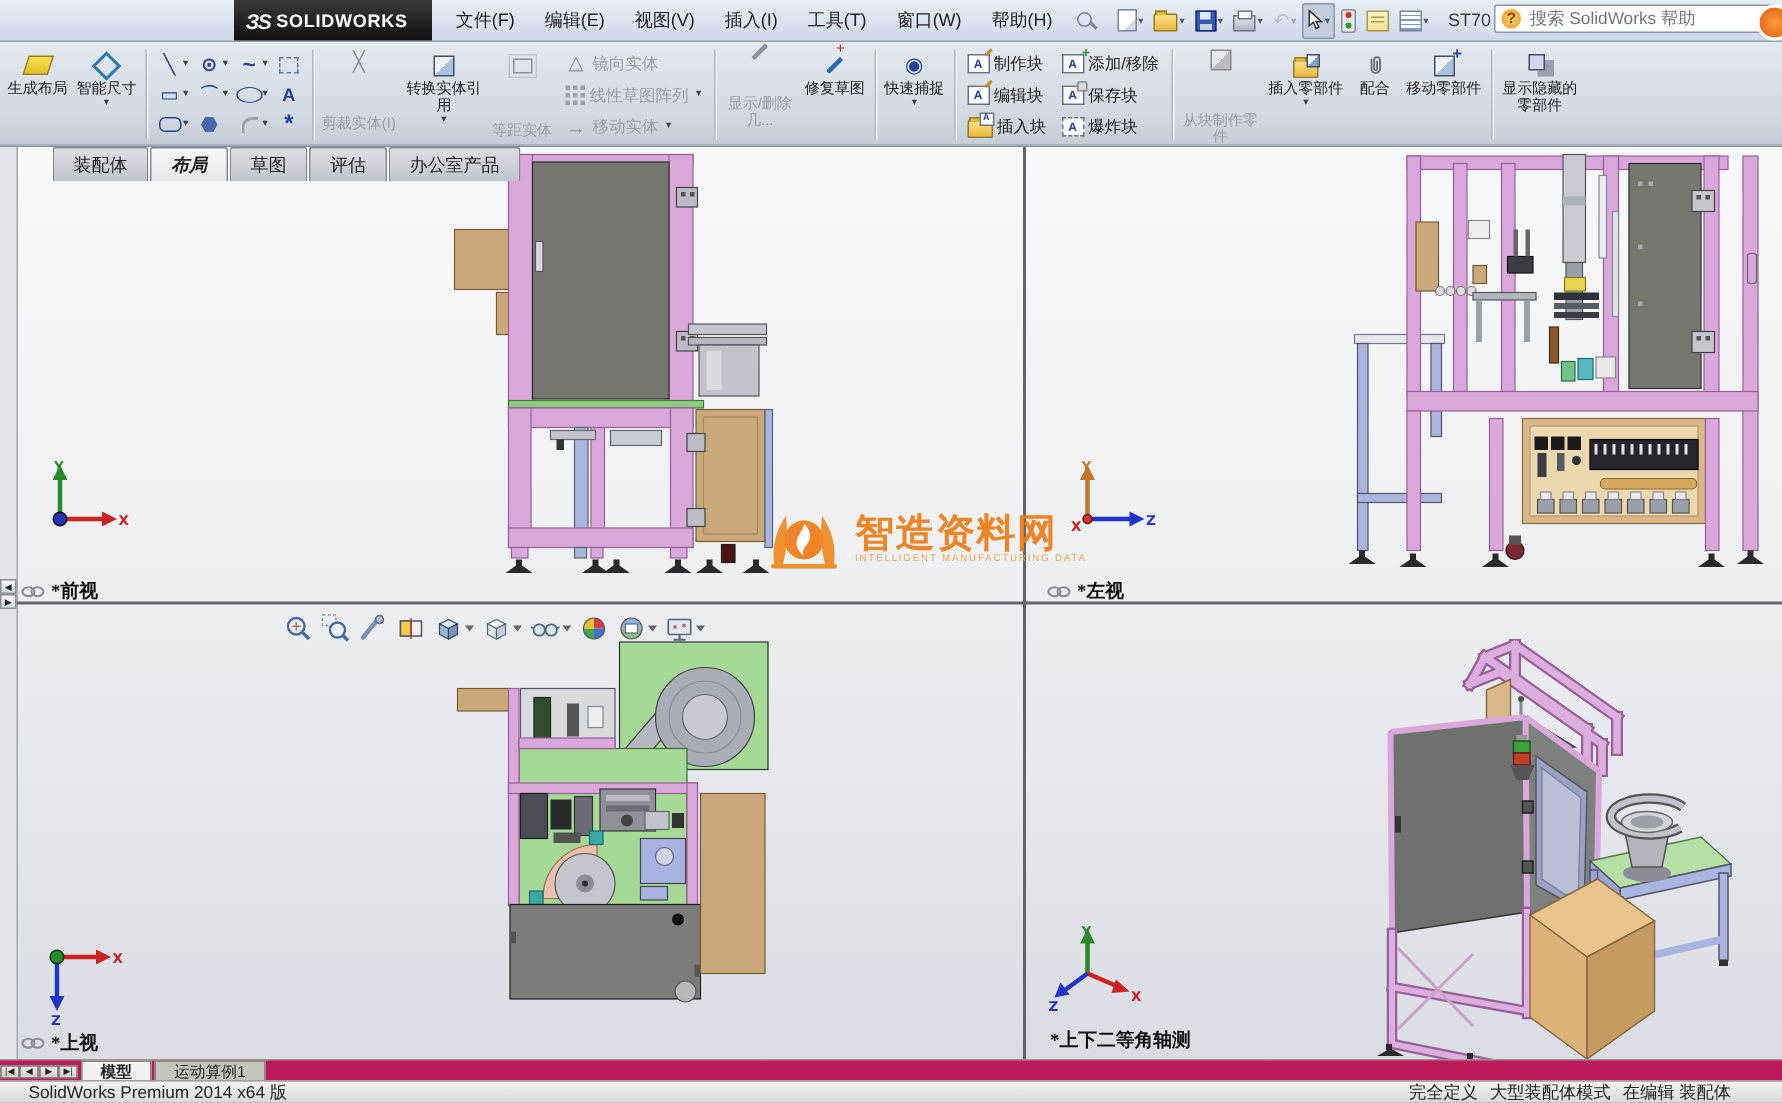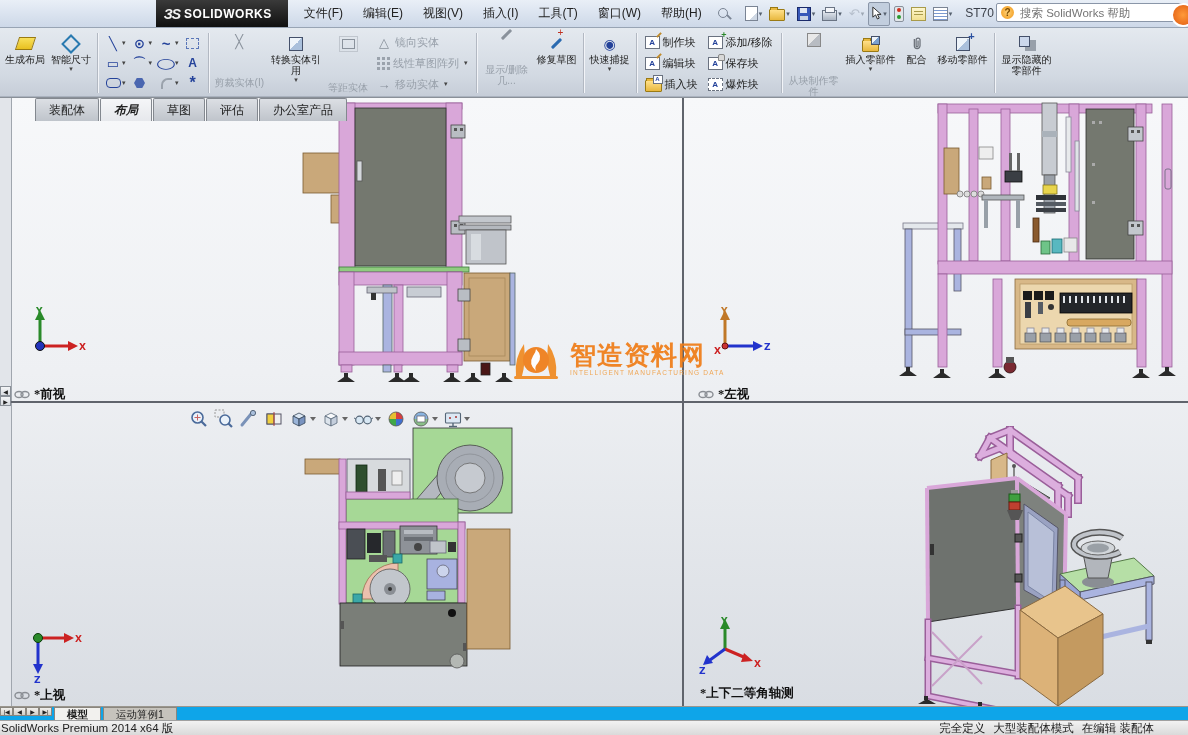--- a/index.html
+++ b/index.html
@@ -118,27 +118,27 @@
   .triad text{font-family:"DejaVu Sans",sans-serif;font-size:9px;font-weight:bold;}
   
   .headsup{position:absolute;left:188px;top:310px;z-index:5;display:flex;align-items:center;gap:3px;}
   .hbtn{display:flex;align-items:center;padding:1px;border-radius:2px;}
   .hdd{width:0;height:0;border-left:3px solid transparent;border-right:3px solid transparent;border-top:4px solid #666;margin-left:1px;}
   
   .watermark{position:absolute;left:510px;top:238px;z-index:5;display:flex;align-items:center;gap:8px;opacity:.92;}
   .wm-text .t1{font-size:26px;font-weight:bold;color:#f07c16;letter-spacing:1px;line-height:24px;}
   .wm-text .t2{font-size:6.5px;color:#f0a14a;letter-spacing:1.2px;margin-top:2px;}
   
-  .modeltabs{position:absolute;top:706px;left:0;right:0;height:14px;background:#0ea5e9;border-top:1px solid #9a968e;display:flex;align-items:flex-start;font-size:10.5px;}
+  .modeltabs{position:absolute;top:706px;left:0;right:0;height:14px;background:#be185d;border-top:1px solid #9a968e;display:flex;align-items:center;font-size:10.5px;}
   .navbtn{width:13px;border:1px solid #8a867e;background:linear-gradient(#f0efec,#d2cfc8);display:flex;align-items:center;justify-content:center;font-size:6px;color:#222;box-sizing:border-box;}
   .mtab{padding:0 12px;display:flex;align-items:center;border:1px solid #8a867e;border-bottom:none;margin-left:2px;background:#c6c3bc;color:#222;}
   .mtab.active{background:#f2f1ee;font-weight:bold;}
   
   .statusbar{position:absolute;top:720px;left:0;right:0;height:15px;background:linear-gradient(#f2f2f2,#d8d8d8);border-top:1px solid #a0a0a0;display:flex;align-items:center;font-size:11.5px;color:#222;}
-  .sb-left{margin-left:1px;}
+  .sb-left{margin-left:19px;}
   .sb-right{position:absolute;right:34px;display:flex;gap:8px;}
 </style>
 </head>
 <body>
 
 <div class="app">
 
   <div class="titlebar">
     <div class="logo">
       <span class="logo-mark">ЗS</span>

